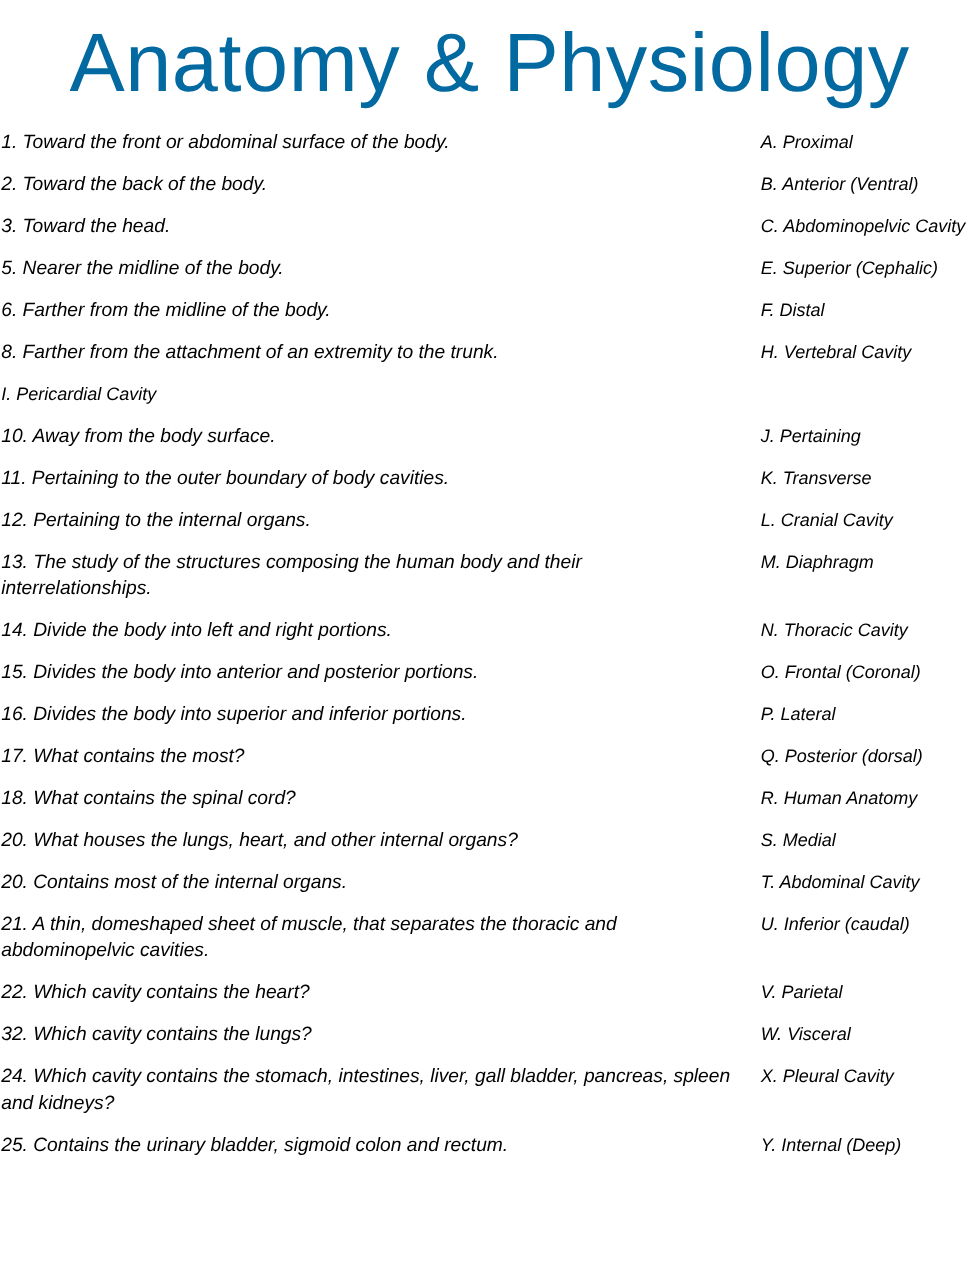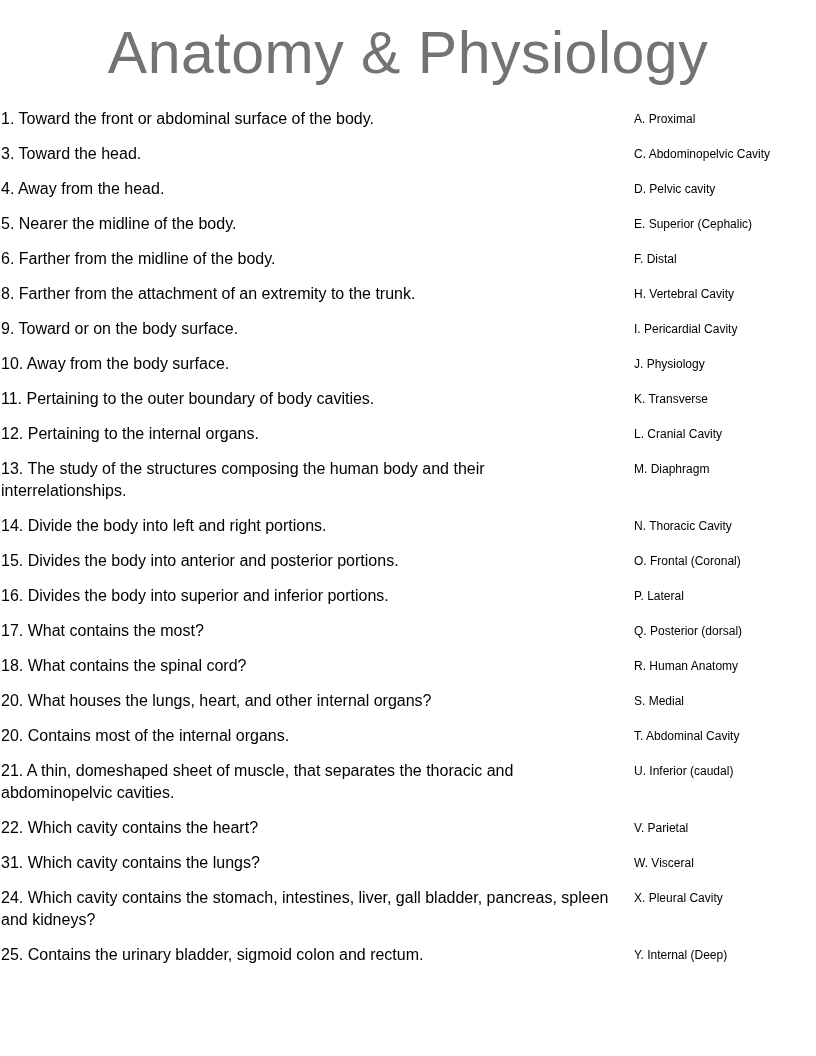--- a/index.html
+++ b/index.html
@@ -12,95 +12,95 @@
     overflow: hidden;
   }
   .page {
     width: 816px;
     height: 1056px;
     box-sizing: border-box;
   }
   h1.title {
     margin: 14px 0 16px 0;
     text-align: center;
-    font-size: 59px;
+    font-size: 69px;
     font-weight: 400;
     line-height: 78px;
     letter-spacing: 0.5px;
-    color: #737373;
+    color: #0369a1;
   }
   .matching-list {
     padding-left: 1px;
+    font-style: italic;
   }
   .row {
     display: flex;
     align-items: flex-start;
     margin-bottom: 13px;
   }
   .q {
     flex: 0 0 633px;
     box-sizing: border-box;
     padding-right: 22px;
     margin: 0;
     font-size: 16px;
     line-height: 22px;
   }
   .a {
     margin: 0;
-    font-size: 12px;
+    font-size: 15px;
     line-height: 22px;
     white-space: nowrap;
   }
 </style>
 </head>
 <body>
 
 <div class="page">
   <h1 class="title">Anatomy &amp; Physiology</h1>
   <div class="matching-list" id="matching-list">
   <div class="row">
     <p class="q"><span>1.</span> <span>Toward the front or abdominal surface of the body.</span></p>
     <p class="a"><span>A.</span> <span>Proximal</span></p>
   </div>
 
+  <div class="row">
+    <p class="q"><span>2.</span> <span>Toward the back of the body.</span></p>
+    <p class="a"><span>B.</span> <span>Anterior (Ventral)</span></p>
+  </div>
 
   <div class="row">
     <p class="q"><span>3.</span> <span>Toward the head.</span></p>
     <p class="a"><span>C.</span> <span>Abdominopelvic Cavity</span></p>
   </div>
 
-  <div class="row">
-    <p class="q"><span>4.</span> <span>Away from the head.</span></p>
-    <p class="a"><span>D.</span> <span>Pelvic cavity</span></p>
-  </div>
 
   <div class="row">
     <p class="q"><span>5.</span> <span>Nearer the midline of the body.</span></p>
     <p class="a"><span>E.</span> <span>Superior (Cephalic)</span></p>
   </div>
 
   <div class="row">
     <p class="q"><span>6.</span> <span>Farther from the midline of the body.</span></p>
     <p class="a"><span>F.</span> <span>Distal</span></p>
   </div>
 
 
   <div class="row">
     <p class="q"><span>8.</span> <span>Farther from the attachment of an extremity to the trunk.</span></p>
     <p class="a"><span>H.</span> <span>Vertebral Cavity</span></p>
   </div>
 
   <div class="row">
-    <p class="q"><span>9.</span> <span>Toward or on the body surface.</span></p>
     <p class="a"><span>I.</span> <span>Pericardial Cavity</span></p>
   </div>
 
   <div class="row">
     <p class="q"><span>10.</span> <span>Away from the body surface.</span></p>
-    <p class="a"><span>J.</span> <span>Physiology</span></p>
+    <p class="a"><span>J.</span> <span>Pertaining</span></p>
   </div>
 
   <div class="row">
     <p class="q"><span>11.</span> <span>Pertaining to the outer boundary of body cavities.</span></p>
     <p class="a"><span>K.</span> <span>Transverse</span></p>
   </div>
 
   <div class="row">
     <p class="q"><span>12.</span> <span>Pertaining to the internal organs.</span></p>
     <p class="a"><span>L.</span> <span>Cranial Cavity</span></p>
@@ -150,21 +150,21 @@
     <p class="q"><span>21.</span> <span>A thin, domeshaped sheet of muscle, that separates the thoracic and abdominopelvic cavities.</span></p>
     <p class="a"><span>U.</span> <span>Inferior (caudal)</span></p>
   </div>
 
   <div class="row">
     <p class="q"><span>22.</span> <span>Which cavity contains the heart?</span></p>
     <p class="a"><span>V.</span> <span>Parietal</span></p>
   </div>
 
   <div class="row">
-    <p class="q"><span>31.</span> <span>Which cavity contains the lungs?</span></p>
+    <p class="q"><span>32.</span> <span>Which cavity contains the lungs?</span></p>
     <p class="a"><span>W.</span> <span>Visceral</span></p>
   </div>
 
   <div class="row">
     <p class="q"><span>24.</span> <span>Which cavity contains the stomach, intestines, liver, gall bladder, pancreas, spleen and kidneys?</span></p>
     <p class="a"><span>X.</span> <span>Pleural Cavity</span></p>
   </div>
 
   <div class="row">
     <p class="q"><span>25.</span> <span>Contains the urinary bladder, sigmoid colon and rectum.</span></p>

